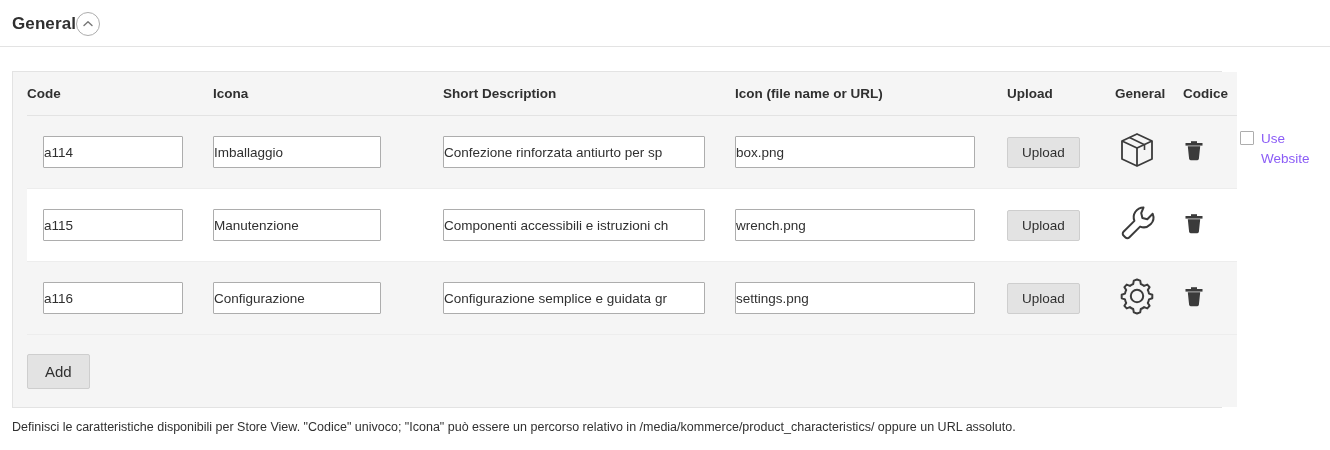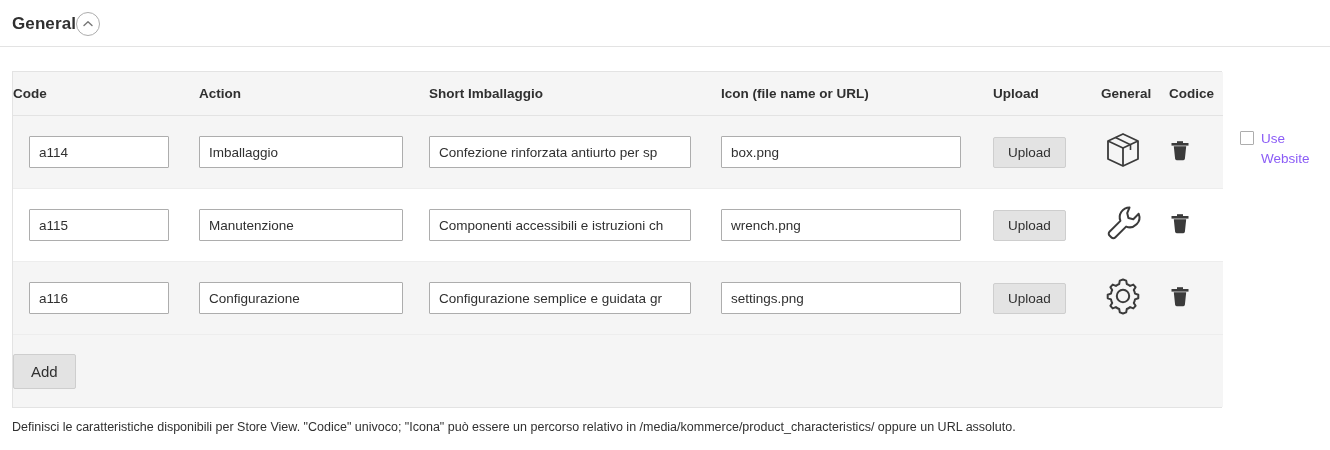--- a/index.html
+++ b/index.html
@@ -61,20 +61,21 @@
     width: 1210px;
     background: #f5f5f5;
     border: 1px solid #e3e3e3;
     box-sizing: border-box;
   }
 
   table.dyn-rows {
     border-collapse: collapse;
     width: 100%;
     table-layout: fixed;
+    margin-left: 14px;
   }
   table.dyn-rows th {
     text-align: left;
     font-size: 13.5px;
     font-weight: bold;
     color: #303030;
     padding: 14px 0 14px 0;
     background: #f5f5f5;
     border-bottom: 1px solid #e3e3e3;
     vertical-align: middle;
@@ -104,25 +105,25 @@
 
   input.cell-input {
     box-sizing: border-box;
     height: 32px;
     border: 1px solid #adadad;
     border-radius: 1px;
     background: #fff;
     font-family: "Liberation Sans", sans-serif;
     font-size: 13.5px;
     color: #303030;
-    padding: 4px 9px;
+    padding: 4px 0;
     outline: none;
   }
   .in-code    { width: 140px; margin-left: 16px; }
-  .in-label   { width: 204px; }
+  .in-label   { width: 168px; }
   .in-desc    { width: 262px; }
   .in-icon    { width: 240px; }
 
   .upload-btn {
     display: inline-block;
     box-sizing: border-box;
     background: #e3e3e3;
     border: 1px solid #cecece;
     border-radius: 2px;
     font-family: "Liberation Sans", sans-serif;
@@ -219,22 +220,22 @@
             <col class="col-label">
             <col class="col-desc">
           <col class="col-icon">
             <col class="col-upload">
             <col class="col-preview">
             <col class="col-action">
         </colgroup>
         <thead>
           <tr>
             <th class="th-pad">Code</th>
-            <th>Action</th>
-            <th>Short Imballaggio</th>
+            <th>Icona</th>
+            <th>Short Description</th>
             <th>Icon (file name or URL)</th>
             <th>Upload</th>
             <th>General</th>
             <th>Codice</th>
           </tr>
         </thead>
         <tbody>
 
           <tr class="data-row">
             <td>

